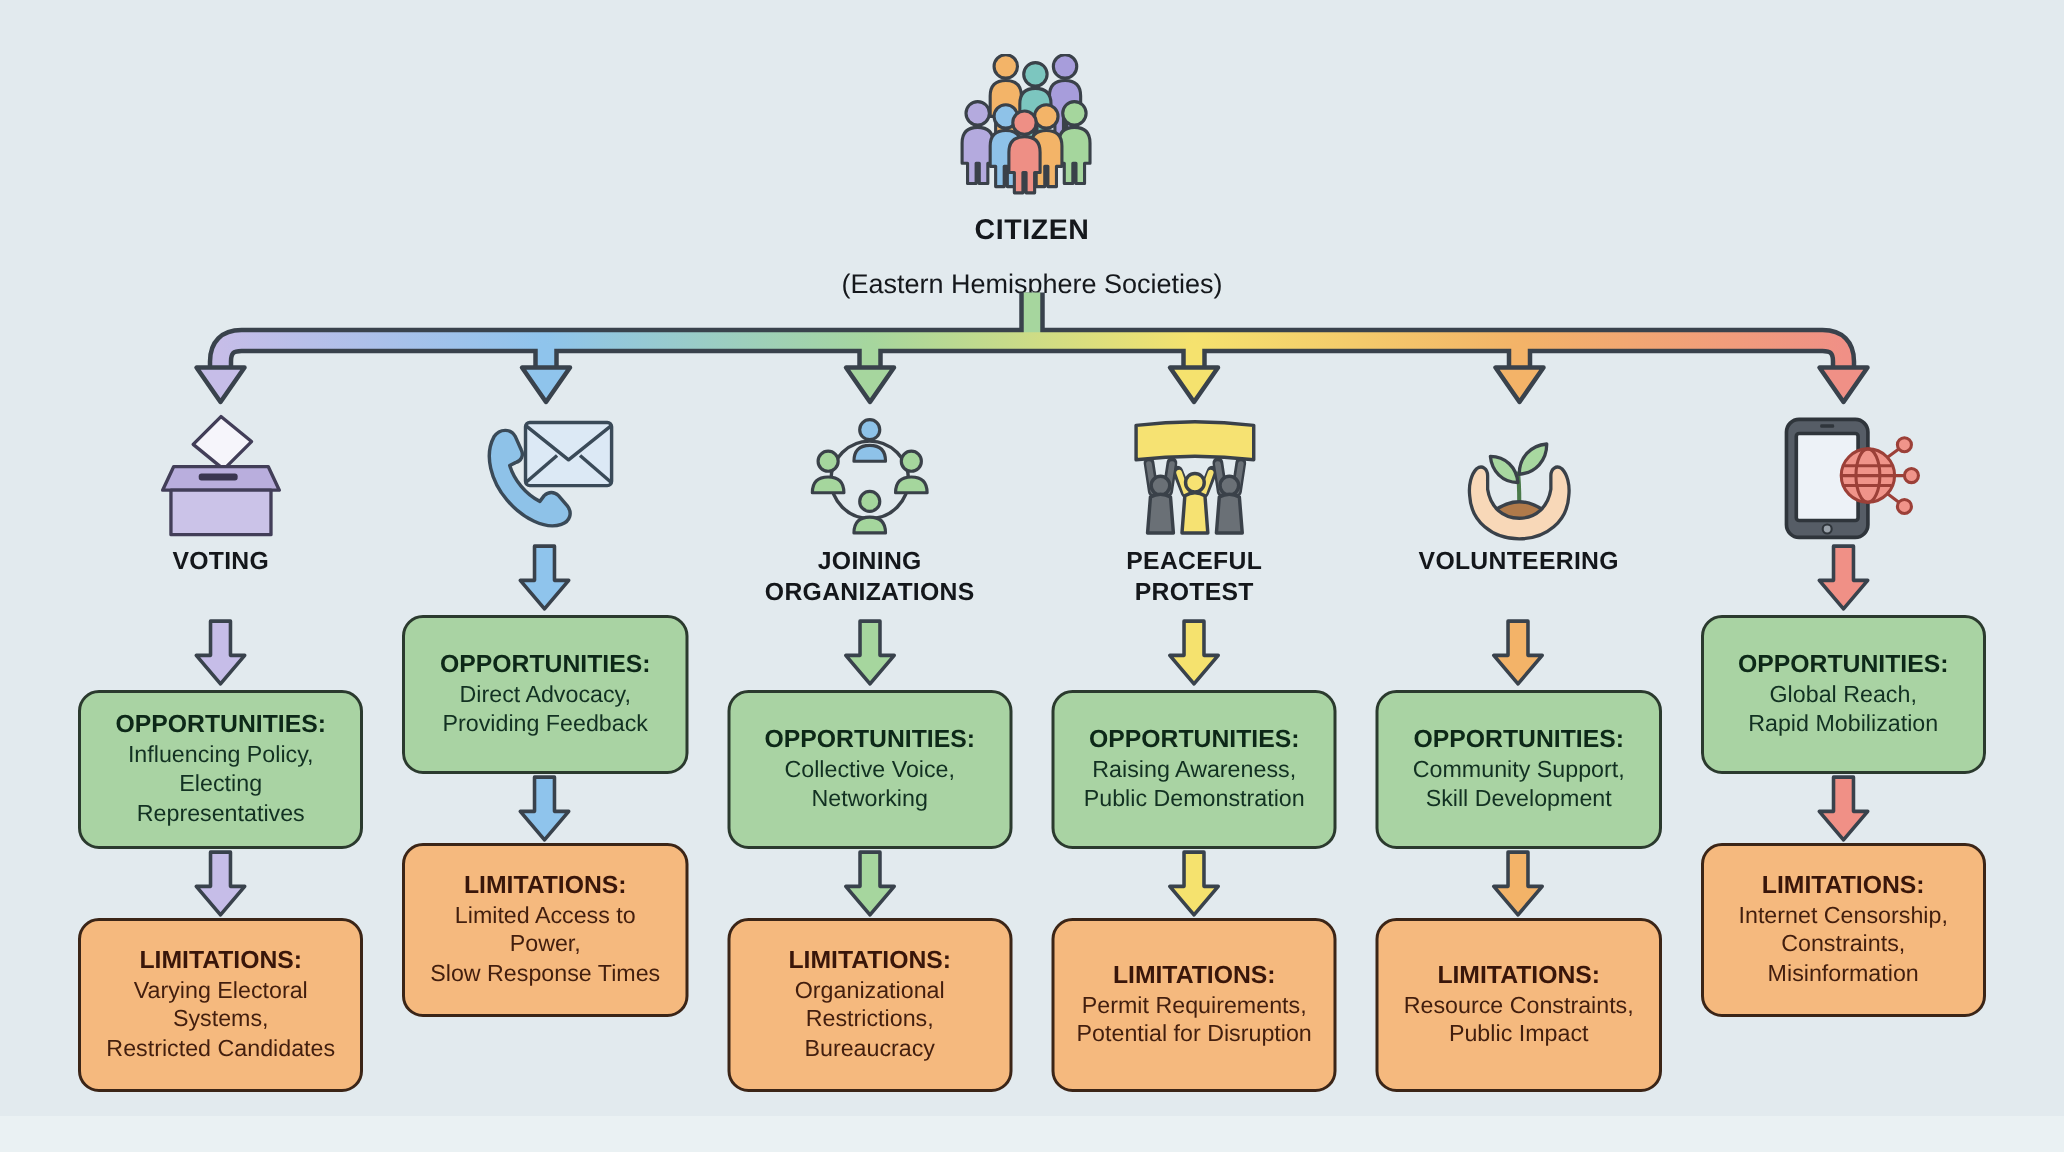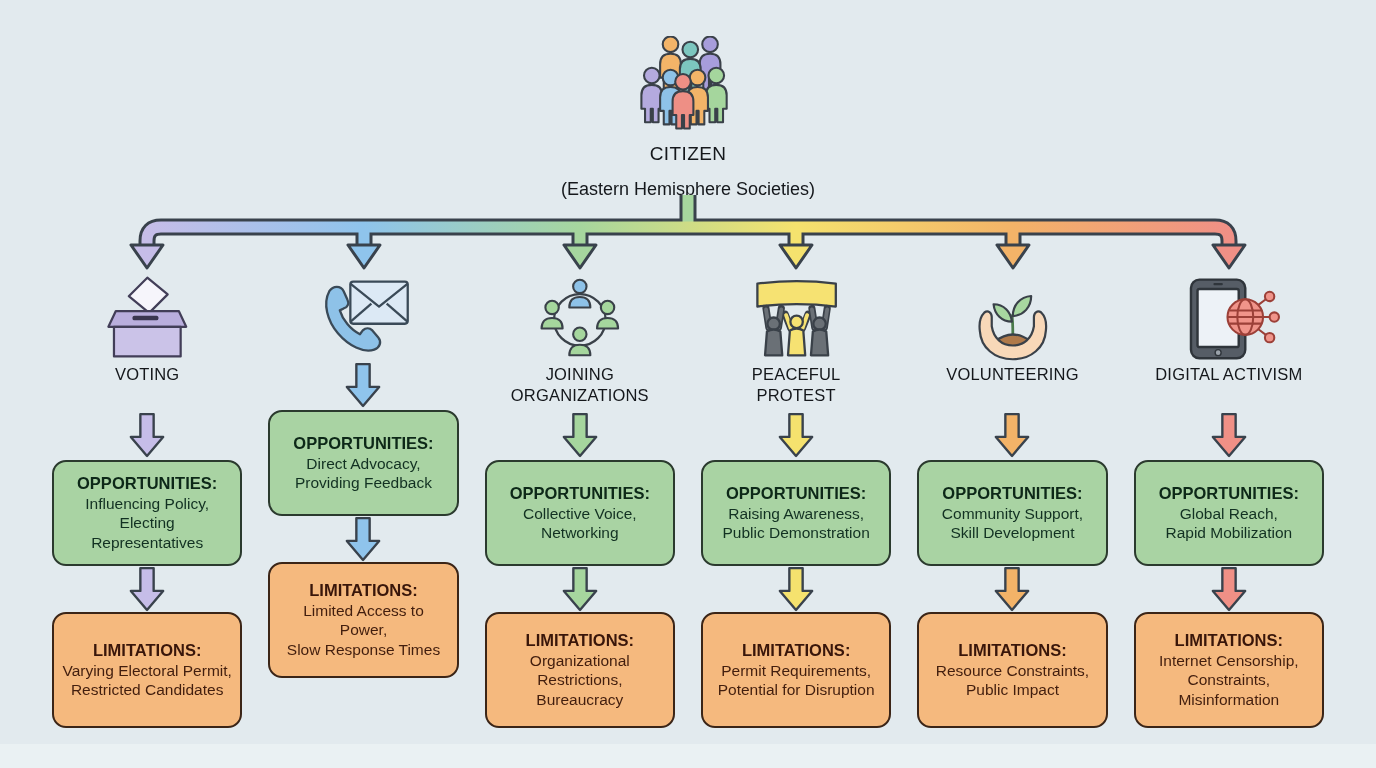--- a/index.html
+++ b/index.html
@@ -6,30 +6,30 @@
   body{
     width:1376px;height:768px;position:relative;overflow:hidden;
     background:#e2eaee;
     font-family:"Liberation Sans", sans-serif;
     color:#15181c;
   }
   .bottom-strip{position:absolute;left:0;bottom:0;width:100%;height:24px;background:#eaf1f3;}
   
   .header{position:absolute;top:36px;left:0;width:100%;text-align:center;}
   .citizen-icon{display:block;margin:0 auto;height:104px;}
-  .root-title{font-size:19px;font-weight:normal;letter-spacing:.4px;margin-top:3px;}
+  .root-title{font-size:19px;font-weight:bold;letter-spacing:.4px;margin-top:3px;}
   .root-subtitle{font-size:18px;font-weight:normal;margin-top:14px;}
   
   .connector{position:absolute;top:193px;left:0;}
   
   .columns{position:absolute;top:268px;left:0;width:1376px;box-sizing:border-box;
     padding:0 52px;display:flex;gap:26px;}
   .column{flex:1;display:flex;flex-direction:column;align-items:center;min-width:0;}
   .icon-wrap{height:94px;display:flex;align-items:flex-end;justify-content:center;}
-  .method-label{height:48px;margin-top:2px;font-size:16.5px;font-weight:normal;
+  .method-label{height:48px;margin-top:2px;font-size:16.5px;font-weight:bold;
     text-align:center;line-height:1.28;max-width:158px;letter-spacing:.2px;color:#14171b;}
   .flow-arrow{width:38px;height:46px;flex:none;}
   .flow-arrow use{stroke:#39424c;stroke-width:2.5;stroke-linejoin:round;}
   .box{box-sizing:border-box;width:100%;border-radius:14px;padding:8px 8px;
     text-align:center;display:flex;flex-direction:column;justify-content:center;}
   .box-title{font-size:16.5px;font-weight:bold;}
   .box-items{font-size:15.5px;line-height:1.24;margin-top:1px;}
   .opp{min-height:106px;margin-top:2px;
     background:var(--opp-fill,#a9d3a3);border:2.5px solid var(--opp-border,#2b3a2e);color:#123122;}
   .opp .box-title{color:#0d2818;}
@@ -131,21 +131,21 @@
           <div>Influencing Policy,</div>
           <div>Electing Representatives</div>
         </div>
     </div>
     <svg class="flow-arrow" viewBox="0 0 40 48">
         <use href="#blk" fill="#c6bde8"></use>
       </svg>
     <div class="box lim">
       <div class="box-title">LIMITATIONS:</div>
       <div class="box-items">
-          <div>Varying Electoral Permit,</div>
+          <div>Varying Electoral Systems,</div>
           <div>Restricted Candidates</div>
         </div>
     </div>
   </div>
 
   <div class="column">
     <div class="icon-wrap">
       <svg height="88" viewBox="0 0 104 92">
         <g stroke="#3a4a58" stroke-width="2.4" stroke-linejoin="round">
           <rect x="38" y="8" width="60" height="44" rx="3" fill="#dce9f5"></rect>
@@ -308,21 +308,20 @@
           <path d="M57,39 L91,39 M57,53 L91,53 M55,46 L93,46"></path>
           <path d="M88,33 L96,27 M93,46 L101,46 M88,59 L96,65"></path>
         </g>
         <g fill="#f0948a" stroke="#9c4038" stroke-width="2.2">
           <circle cx="100" cy="24" r="5"></circle>
           <circle cx="105" cy="46" r="5"></circle>
           <circle cx="100" cy="68" r="5"></circle>
         </g>
       </svg>
     </div>
-    <div class="method-label">DIGITAL ACTIVISM</div>
     <svg class="flow-arrow" viewBox="0 0 40 48">
         <use href="#blk" fill="#f09086"></use>
       </svg>
     <div class="box opp">
       <div class="box-title">OPPORTUNITIES:</div>
       <div class="box-items">
           <div>Global Reach,</div>
           <div>Rapid Mobilization</div>
         </div>
     </div>

